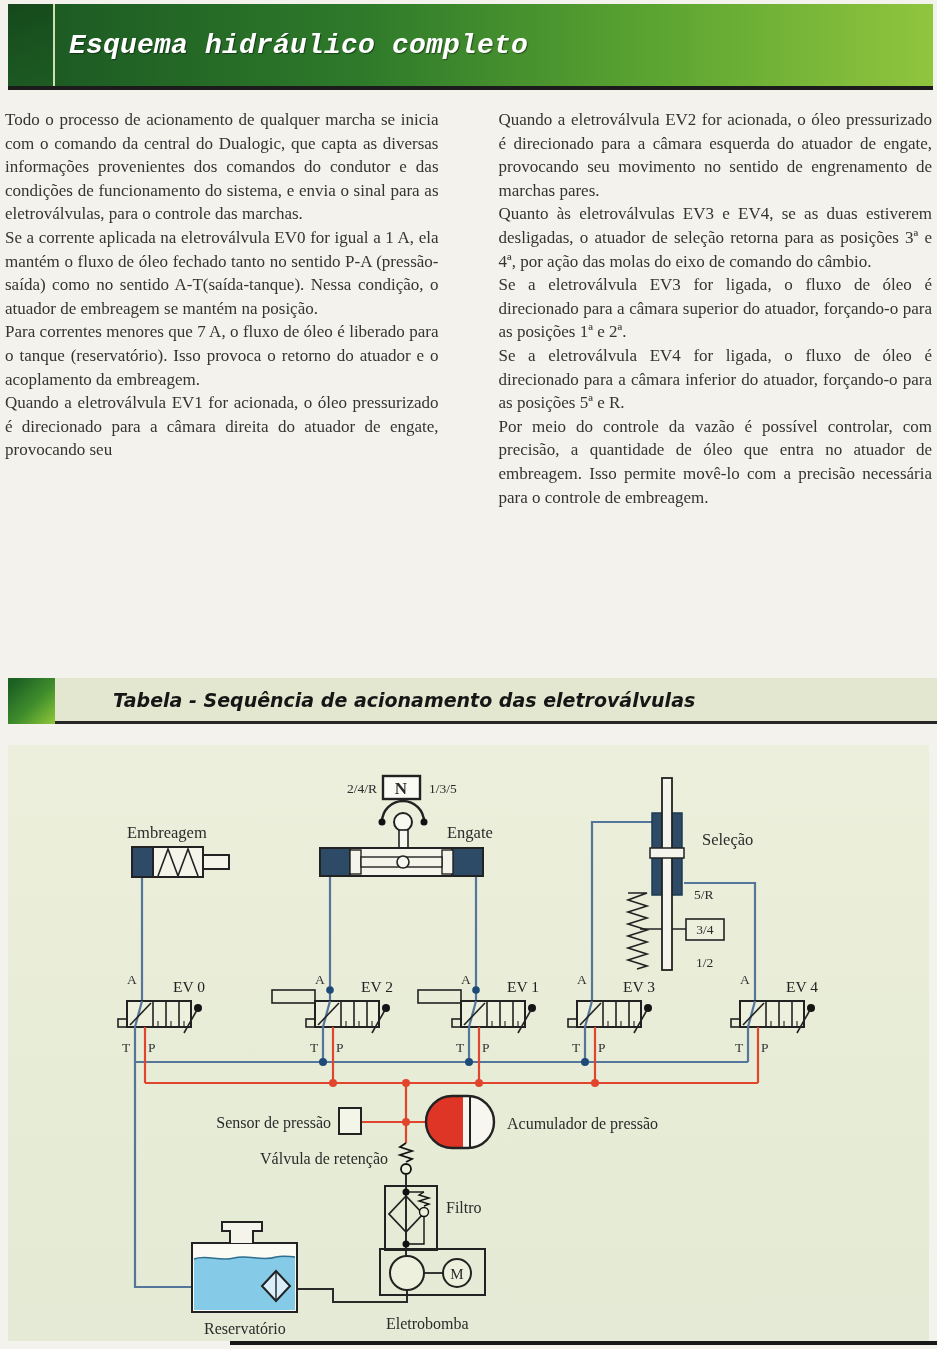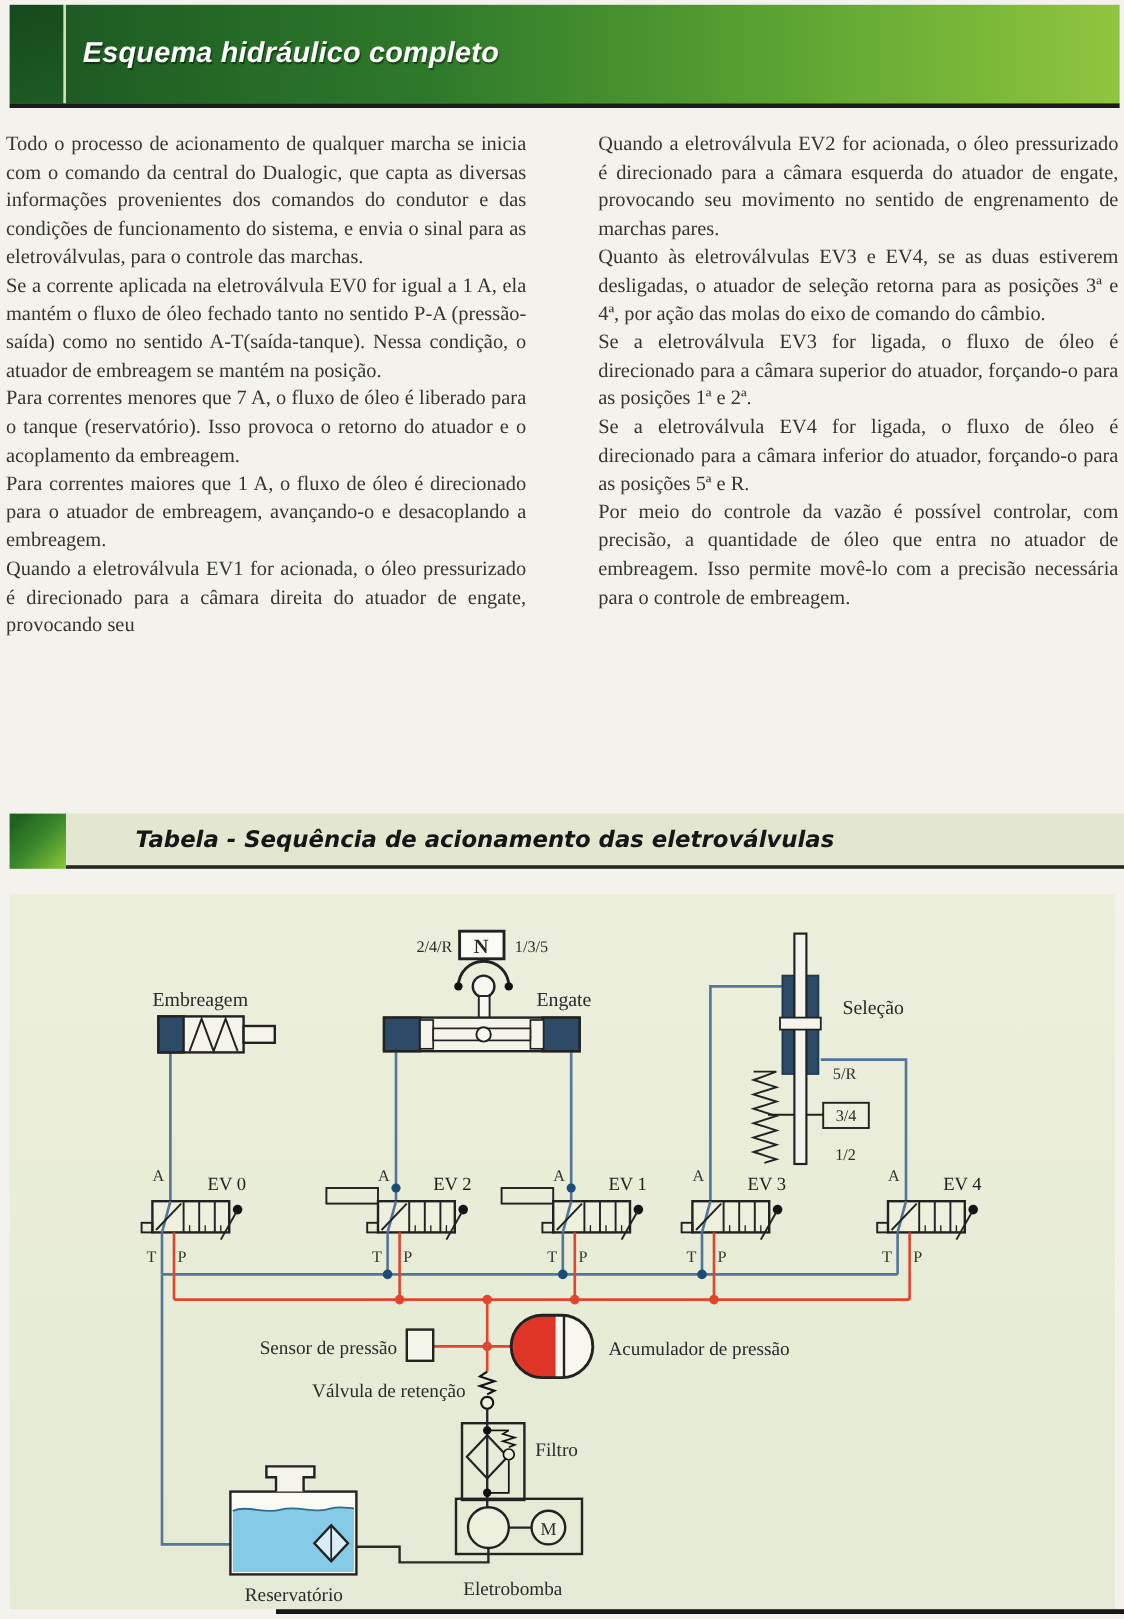--- a/index.html
+++ b/index.html
@@ -4,22 +4,22 @@
 <style>
   html,body{margin:0;padding:0;}
   .page{position:relative;width:937px;height:1349px;background:#f3f2ec;overflow:hidden;
         font-family:"Liberation Serif",serif;}
   
   .banner1{position:absolute;top:4px;left:8px;width:925px;height:82px;display:flex;
            border-bottom:4px solid #1b1b1b;}
   .banner1 .block{width:45px;background:linear-gradient(160deg,#16491c,#1d5c23);border-right:2px solid #cfe0b0;}
   .banner1 .grad{flex:1;background:linear-gradient(90deg,#1d5b23 0%,#2e7a2a 35%,#5ea632 70%,#90c53e 100%);
                  display:flex;align-items:center;}
-  .banner1 .title{font-family:Liberation Sans, sans-serif;font-style:italic;font-weight:bold;
-                  color:#ffffff;font-size:24px;padding-left:14px;letter-spacing:.2px;
+  .banner1 .title{font-family:Liberation Mono, monospace;font-style:italic;font-weight:bold;
+                  color:#ffffff;font-size:28px;padding-left:14px;letter-spacing:.2px;
                   text-shadow:1px 1px 1px rgba(0,0,0,.45);}
   
   .columns{position:absolute;top:108px;left:5px;width:927px;display:flex;gap:60px;color:#343434;}
   .col{width:441px;font-size:17px;line-height:23.6px;}
   .col p{margin:0;text-align:justify;}
   
   .banner2{position:absolute;top:678px;left:8px;width:929px;height:46px;display:flex;}
   .banner2 .block{width:47px;background:linear-gradient(135deg,#1d6023 10%,#3f8c2c 55%,#8fc93a 100%);}
   .banner2 .strip{flex:1;background:#e4e7d0;border-bottom:3px solid #262626;display:flex;align-items:center;}
   .banner2 .title{font-family:"DejaVu Sans",sans-serif;font-style:italic;font-weight:bold;
@@ -56,21 +56,20 @@
     <div class="grad">
       <div class="title">Esquema hidráulico completo</div>
     </div>
   </div>
 
   <div class="columns">
     <div class="col">
         <p>Todo o processo de acionamento de qualquer marcha se inicia com o comando da central do Dualogic, que capta as diversas informações provenientes dos comandos do condutor e das condições de funcionamento do sistema, e envia o sinal para as eletroválvulas, para o controle das marchas.</p>
         <p>Se a corrente aplicada na eletroválvula EV0 for igual a 1 A, ela mantém o fluxo de óleo fechado tanto no sentido P-A (pressão-saída) como no sentido A-T(saída-tanque). Nessa condição, o atuador de embreagem se mantém na posição.</p>
         <p>Para correntes menores que 7 A, o fluxo de óleo é liberado para o tanque (reservatório). Isso provoca o retorno do atuador e o acoplamento da embreagem.</p>
-        <p>Para correntes maiores que 1 A, o fluxo de óleo é direcionado para o atuador de embreagem, avançando-o e desacoplando a embreagem.</p>
         <p>Quando a eletroválvula EV1 for acionada, o óleo pressurizado é direcionado para a câmara direita do atuador de engate, provocando seu</p>
       </div>
     <div class="col">
         <p>Quando a eletroválvula EV2 for acionada, o óleo pressurizado é direcionado para a câmara esquerda do atuador de engate, provocando seu movimento no sentido de engrenamento de marchas pares.</p>
         <p>Quanto às eletroválvulas EV3 e EV4, se as duas estiverem desligadas, o atuador de seleção retorna para as posições 3ª e 4ª, por ação das molas do eixo de comando do câmbio.</p>
         <p>Se a eletroválvula EV3 for ligada, o fluxo de óleo é direcionado para a câmara superior do atuador, forçando-o para as posições 1ª e 2ª.</p>
         <p>Se a eletroválvula EV4 for ligada, o fluxo de óleo é direcionado para a câmara inferior do atuador, forçando-o para as posições 5ª e R.</p>
         <p>Por meio do controle da vazão é possível controlar, com precisão, a quantidade de óleo que entra no atuador de embreagem. Isso permite movê-lo com a precisão necessária para o controle de embreagem.</p>
       </div>
   </div>

